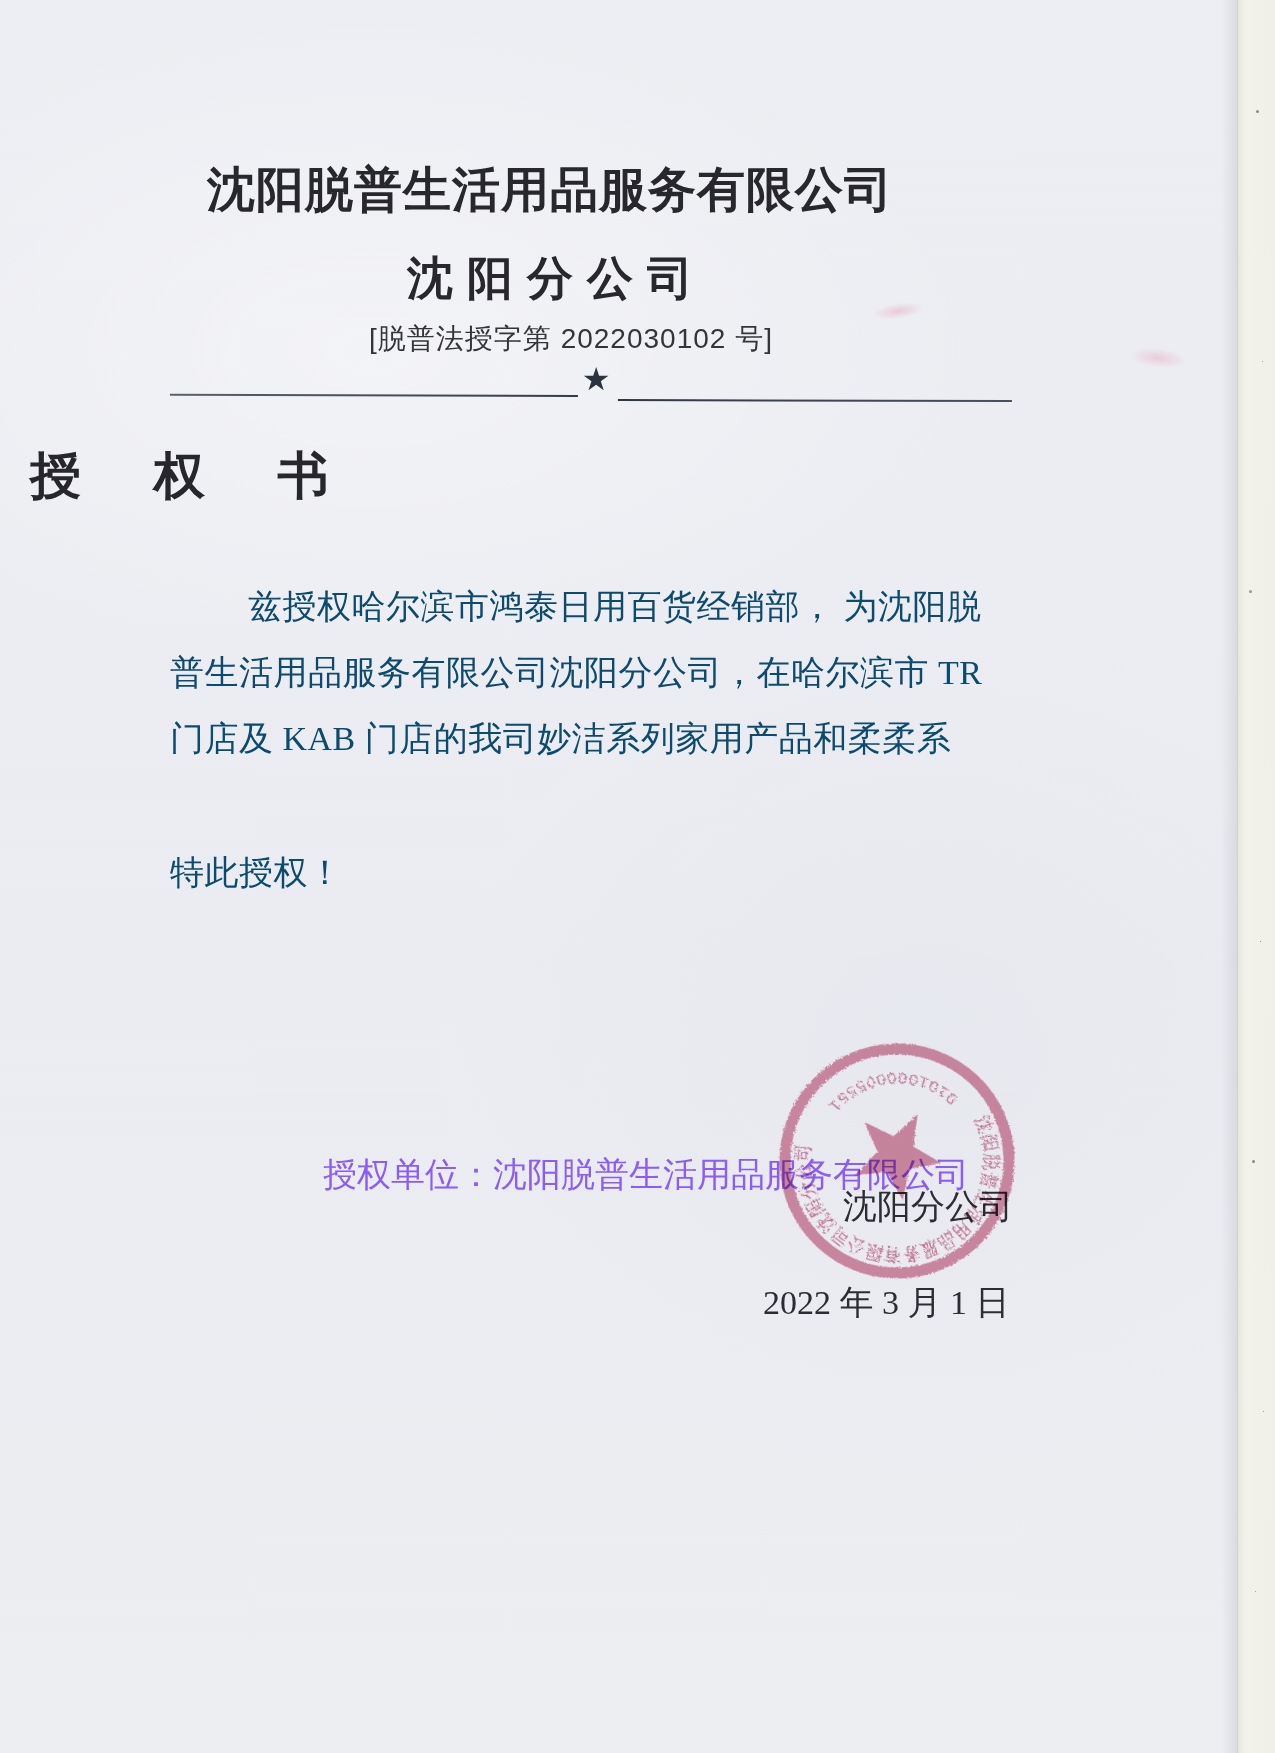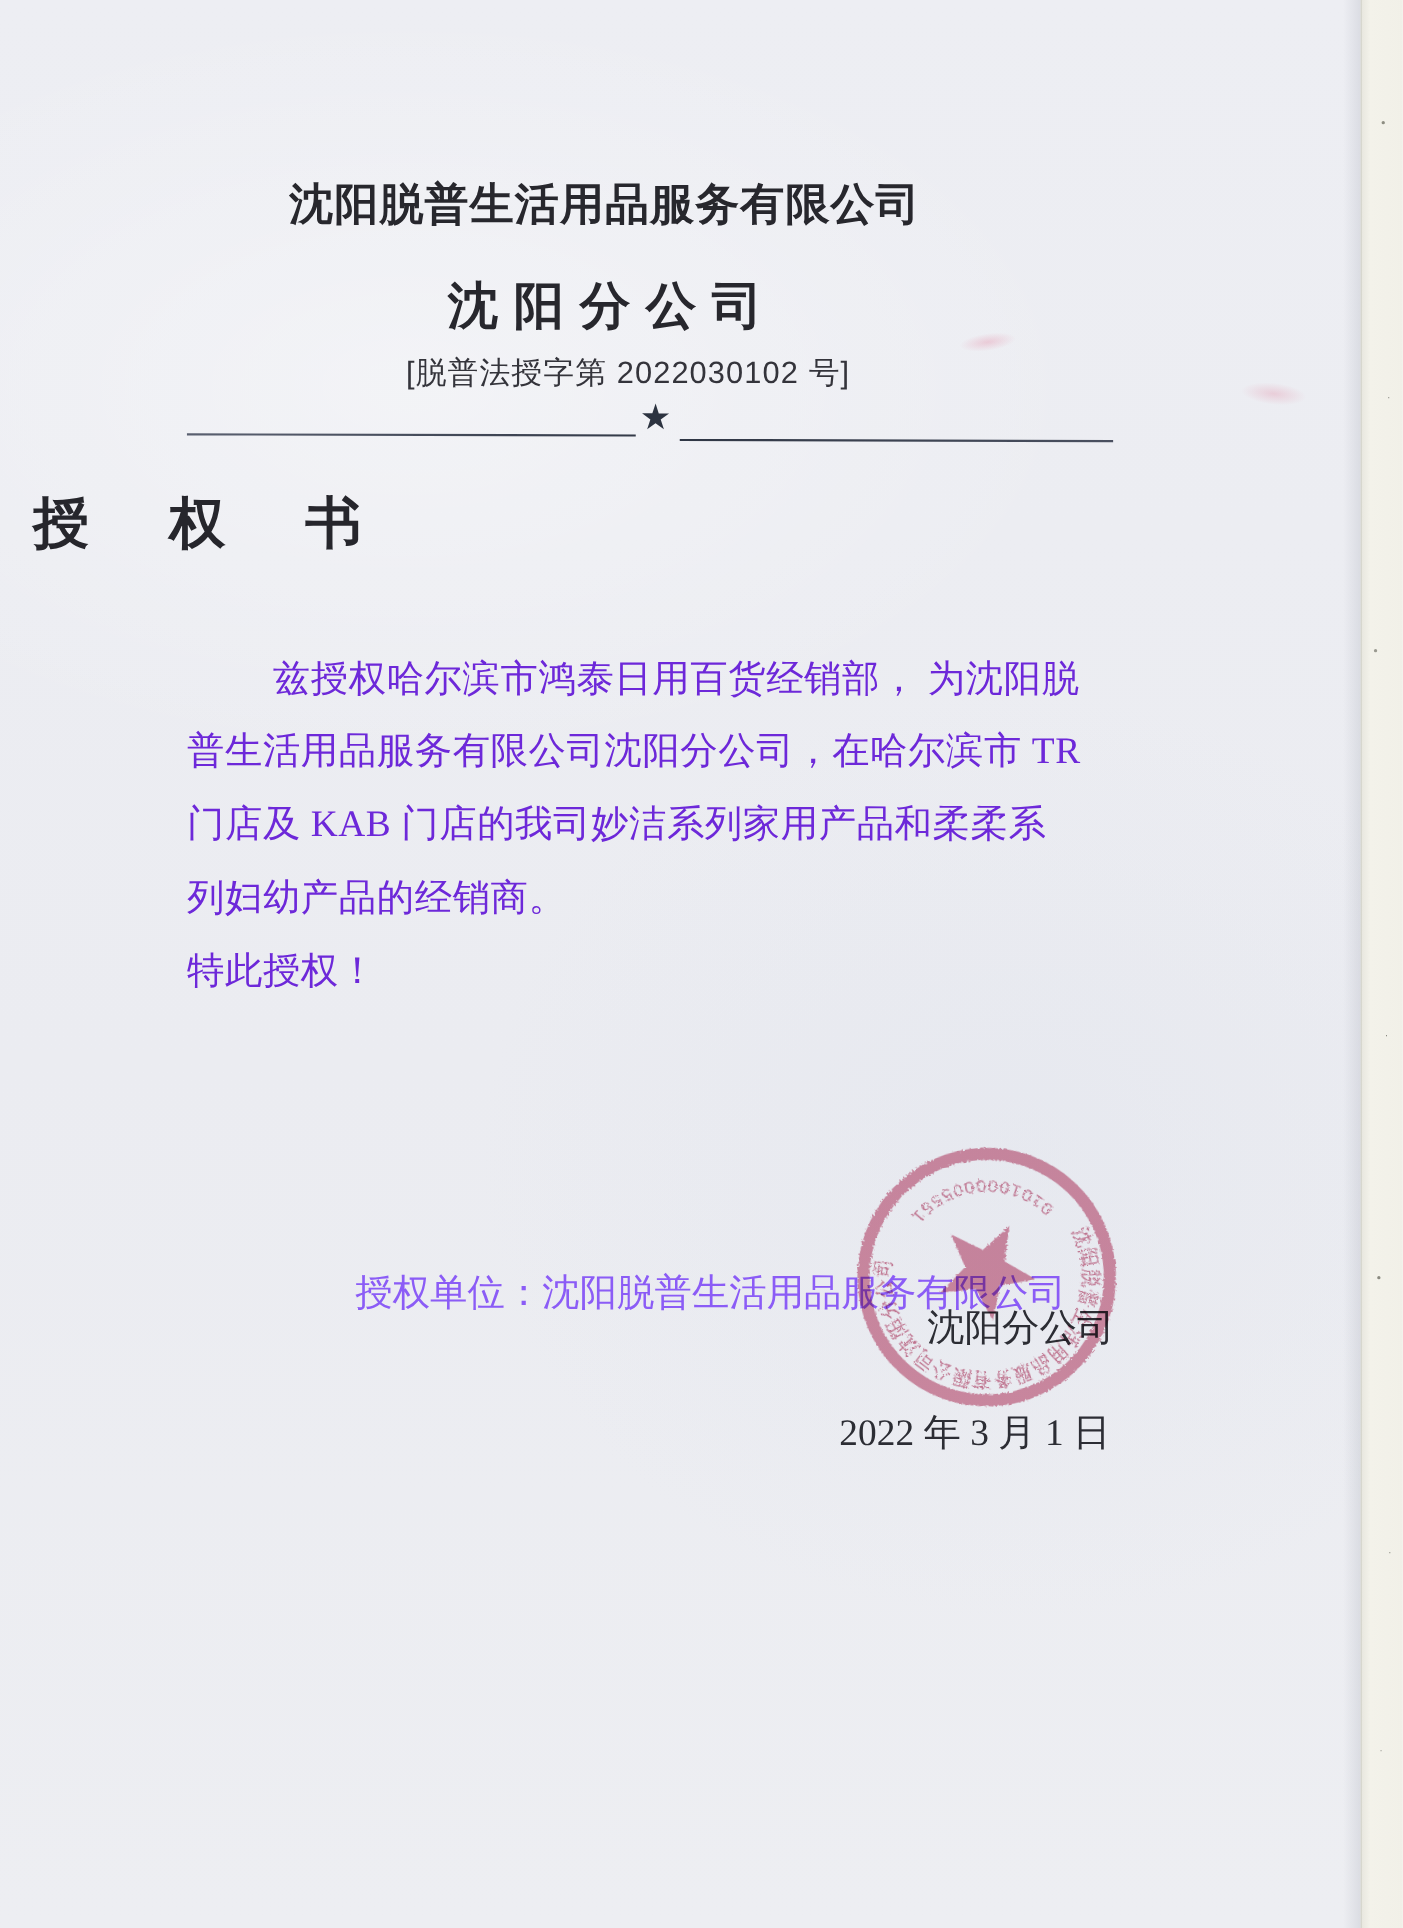--- a/index.html
+++ b/index.html
@@ -31,21 +31,21 @@
   .speckle{
     position:absolute;left:1256px;top:110px;width:3px;height:3px;border-radius:50%;
     background:#8d8d82;
     box-shadow:5px 250px 0 -1px #82827a, -7px 480px 0 #9a9a90, 3px 830px 0 -1px #6f6f66,
                -4px 1050px 0 #8a8a80, 6px 1300px 0 -1px #7d7d74, -2px 1480px 0 -1px #90908a;
   }
   
   .h-company1{
     position:absolute;left:0;top:158px;width:1100px;text-align:center;
     font-family:Liberation Serif, serif;font-weight:700;
-    font-size:40px;letter-spacing:1px;color:#27272d;
+    font-size:48px;letter-spacing:1px;color:#27272d;
   }
   .h-company2{
     position:absolute;left:0;top:248px;width:1100px;text-align:center;
     font-family:"Liberation Sans","DejaVu Sans",sans-serif;font-weight:700;
     font-size:46px;letter-spacing:14px;text-indent:14px;color:#27272d;
   }
   .doc-number{
     position:absolute;left:16px;top:320px;width:1110px;text-align:center;
     font-family:"Liberation Sans","DejaVu Sans",sans-serif;font-weight:500;
     font-size:28px;color:#34343b;letter-spacing:1px;
@@ -64,21 +64,21 @@
     position:absolute;left:578px;top:0;width:36px;text-align:center;
     font-size:32px;color:#2c3340;font-family:"DejaVu Sans",sans-serif;
   }
   .doc-title{
     position:absolute;left:0;top:442px;width:1150px;text-align:left;
     font-size:51px;font-weight:700;color:#26262c;letter-spacing:30px;text-indent:30px;
   }
   
   .bline{
     position:absolute;left:170px;width:900px;
-    font-size:34px;color:#6d28d9;letter-spacing:.5px;white-space:pre;margin-top:10px;
+    font-size:34px;color:#0c4a6e;letter-spacing:.5px;white-space:pre;
   }
   .b1{top:584px;left:248px;}
   .b2{top:650px;}
   .b3{top:716px;}
   .b4{top:783px;}
   .b5{top:850px;}
   .b6{top:916px;}
   
   .sig-unit{position:absolute;left:323px;top:1152px;font-size:34px;color:#8b5cf6;white-space:pre;}
   .sig-branch{position:absolute;left:843px;top:1184px;font-size:34px;color:#2c2d34;}
@@ -119,21 +119,20 @@
     <div class="rule-left"></div>
     <span class="star">★</span>
     <div class="rule-right"></div>
   </div>
 
   <div class="doc-title">授 权 书</div>
 
   <div class="bline b1">兹授权哈尔滨市鸿泰日用百货经销部， 为沈阳脱</div>
   <div class="bline b2">普生活用品服务有限公司沈阳分公司，在哈尔滨市 TR</div>
   <div class="bline b3">门店及 KAB 门店的我司妙洁系列家用产品和柔柔系</div>
-  <div class="bline b4">列妇幼产品的经销商。</div>
   <div class="bline b5">特此授权！</div>
 
   <div class="sig-unit">授权单位：沈阳脱普生活用品服务有限公司</div>
   <div class="sig-branch">沈阳分公司</div>
   <div class="sig-date">2022 年 3 月 1 日</div>
 
   <svg class="seal" viewBox="-140 -140 280 280">
     <defs>
       <path id="arcCJK" d="M -82.7,30.1 A 88,88 0 1 1 82.7,30.1" fill="none"></path>
       <path id="arcNUM" d="M -69.3,54.2 A 88,88 0 0 0 69.3,54.2" fill="none"></path>

